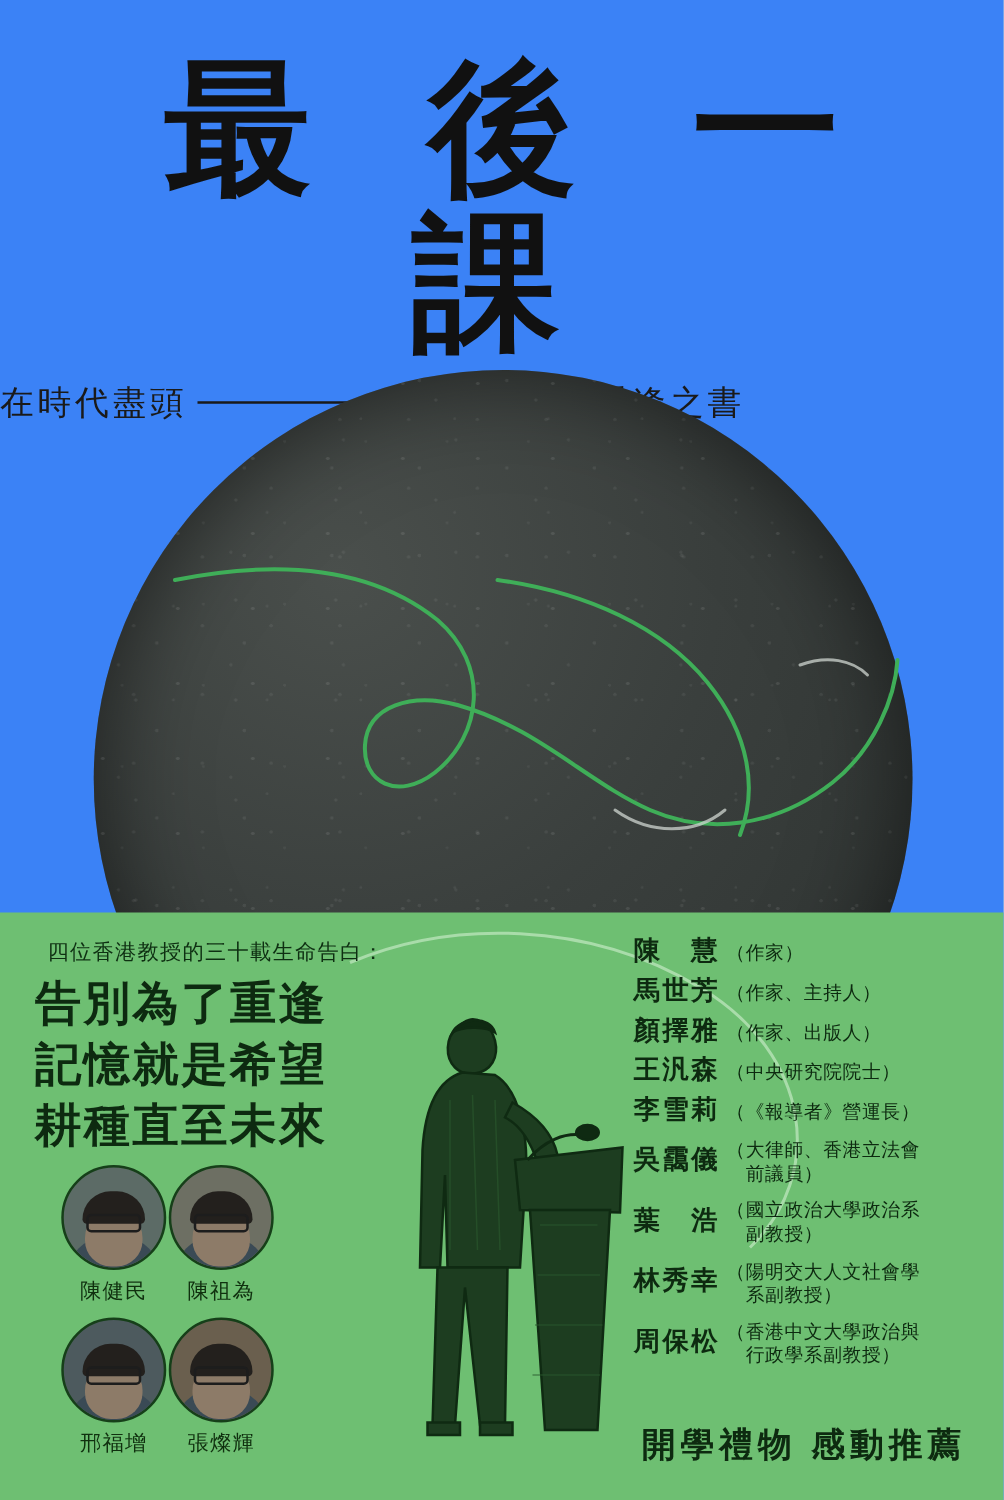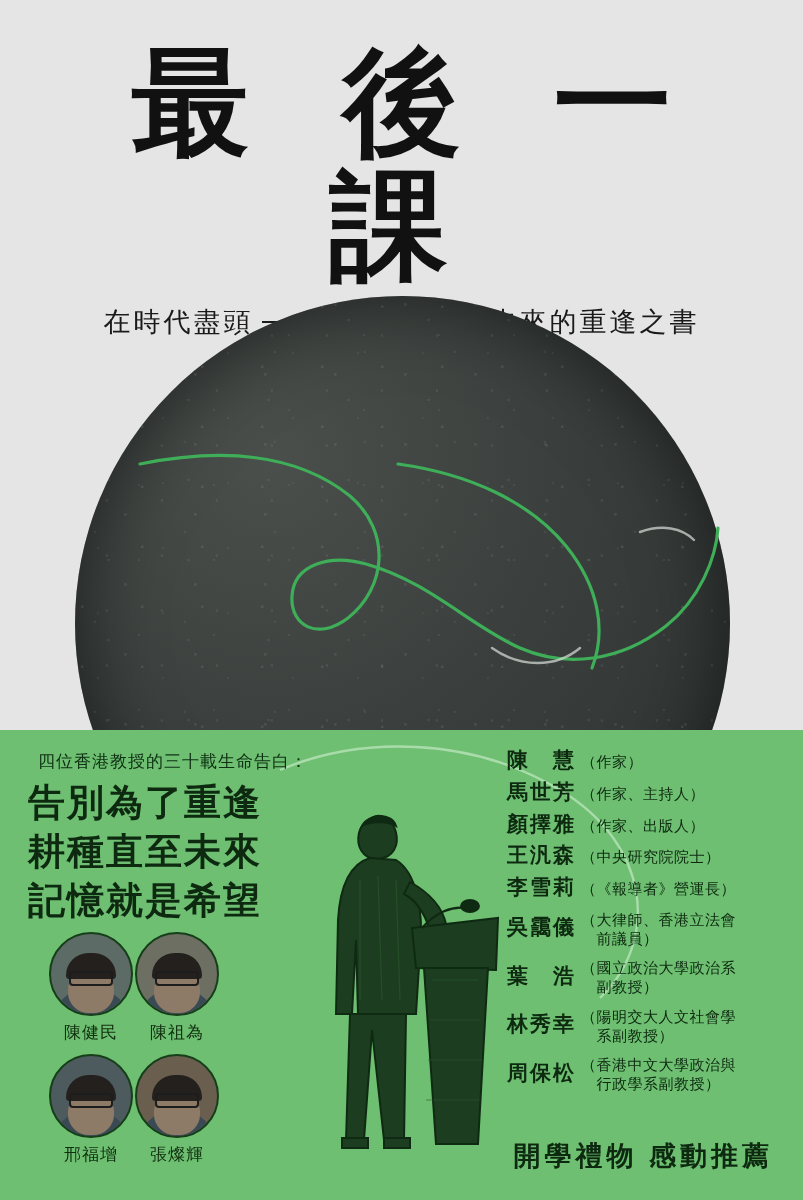--- a/index.html
+++ b/index.html
@@ -5,21 +5,21 @@
   html,body{margin:0;padding:0;}
   body{
     width:803px;height:1200px;
     background:#f7f3cf;
     font-family:"Liberation Serif", serif;
     overflow:hidden;
     position:relative;
   }
   .cover{
     position:absolute;inset:0;
-    background:#e5e5e5;
+    background:#3b82f6;
     overflow:hidden;
   }
 
   
   .title-block{
     position:absolute;top:40px;left:0;width:803px;
     text-align:center;
   }
   .main-title{
     font-size:118px;
@@ -27,21 +27,20 @@
     letter-spacing:26px;
     text-indent:26px;
     color:#111;
     font-weight:700;
     font-family:"DejaVu Serif","Liberation Serif",serif;
   }
   .subtitle-row{
     margin-top:16px;
     display:flex;
     align-items:center;
-    justify-content:center;
     gap:0px;
     color:#1a1a1a;
     font-size:27px;
     letter-spacing:3px;
     font-family:Liberation Serif, serif;
   }
   .sub-rule{
     display:inline-block;
     width:160px;height:2px;background:#1a1a1a;
     margin:0 8px;
@@ -210,22 +209,22 @@
     <svg class="green-svg" viewBox="0 0 803 470">
       <g fill="none" stroke="#a9dcaa" stroke-width="2.4">
         <path d="M280,40 C360,6 470,6 560,60 C650,114 660,210 600,268"></path>
       </g>
     </svg>
   </div>
 
   <div class="lead-line">四位香港教授的三十載生命告白：</div>
   <div class="slogan">
     <div>告別為了重逢</div>
+    <div>記憶就是希望</div>
     <div>耕種直至未來</div>
-    <div>記憶就是希望</div>
   </div>
 
   <div class="portraits">
     <div class="p-row">
       <div class="p-cell">
         <div class="p-photo bg-a">
           <div class="body"></div>
             <div class="face"></div>
             <div class="hair"></div>
             <div class="glasses"></div>

